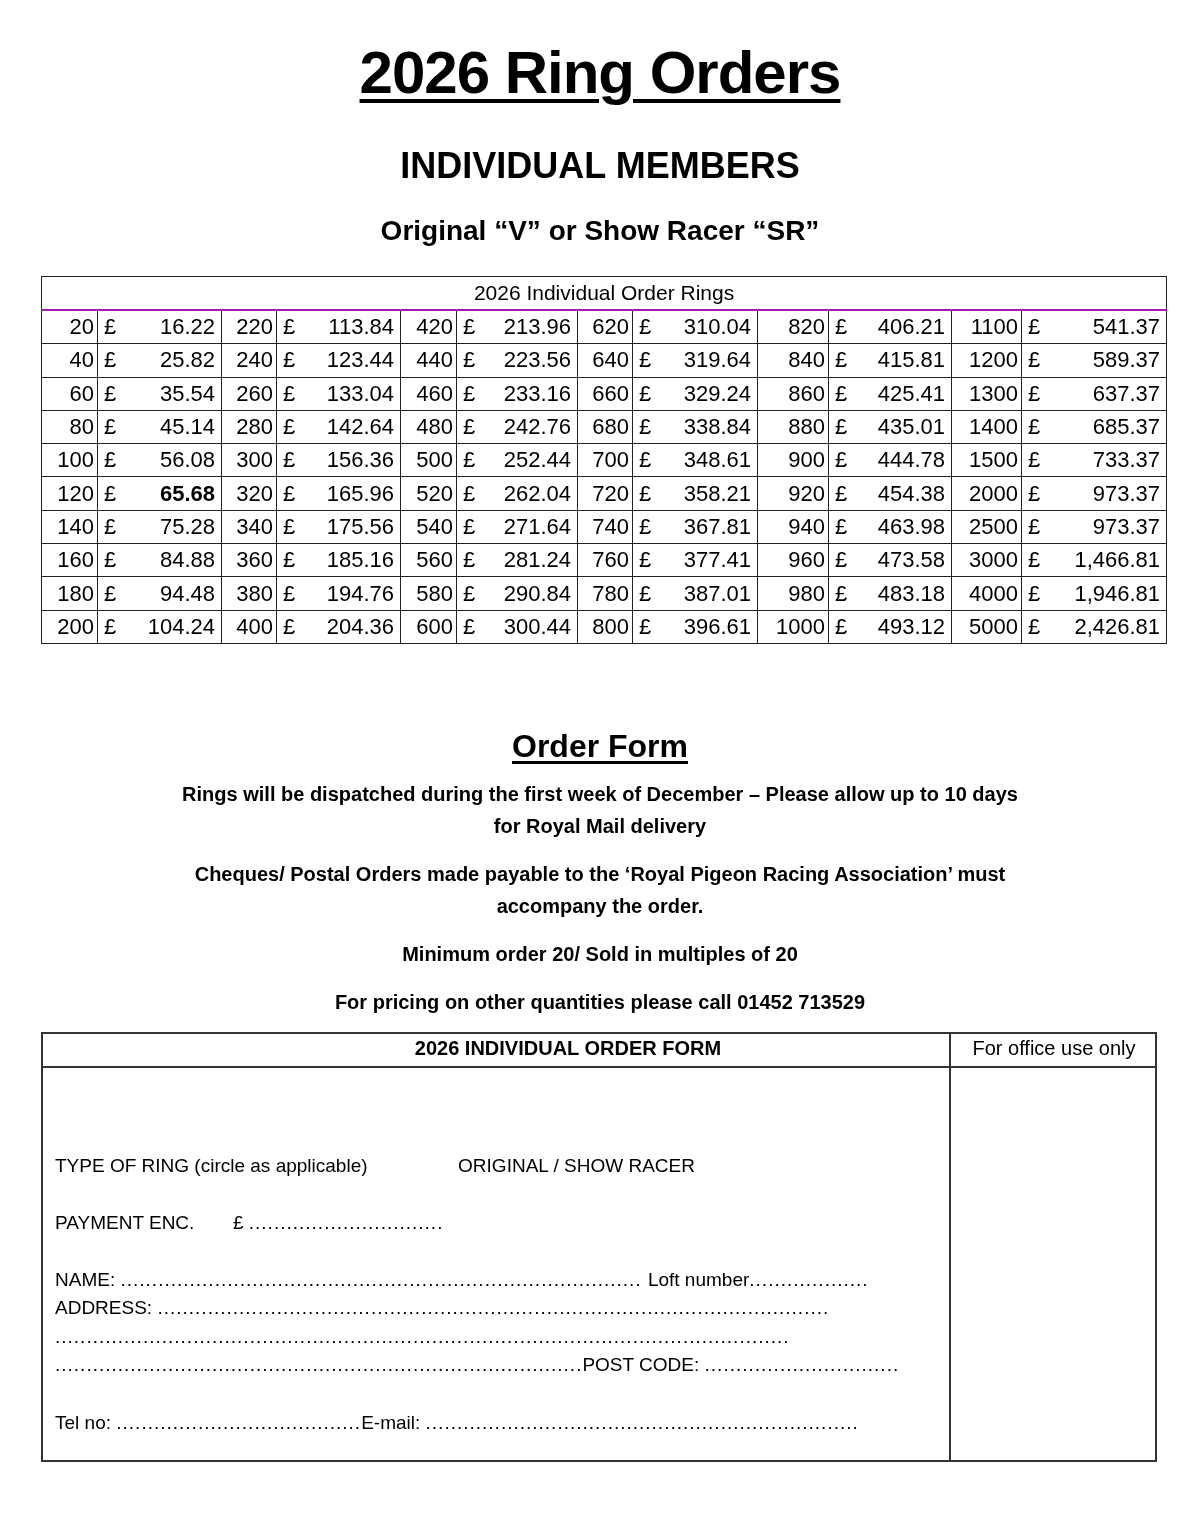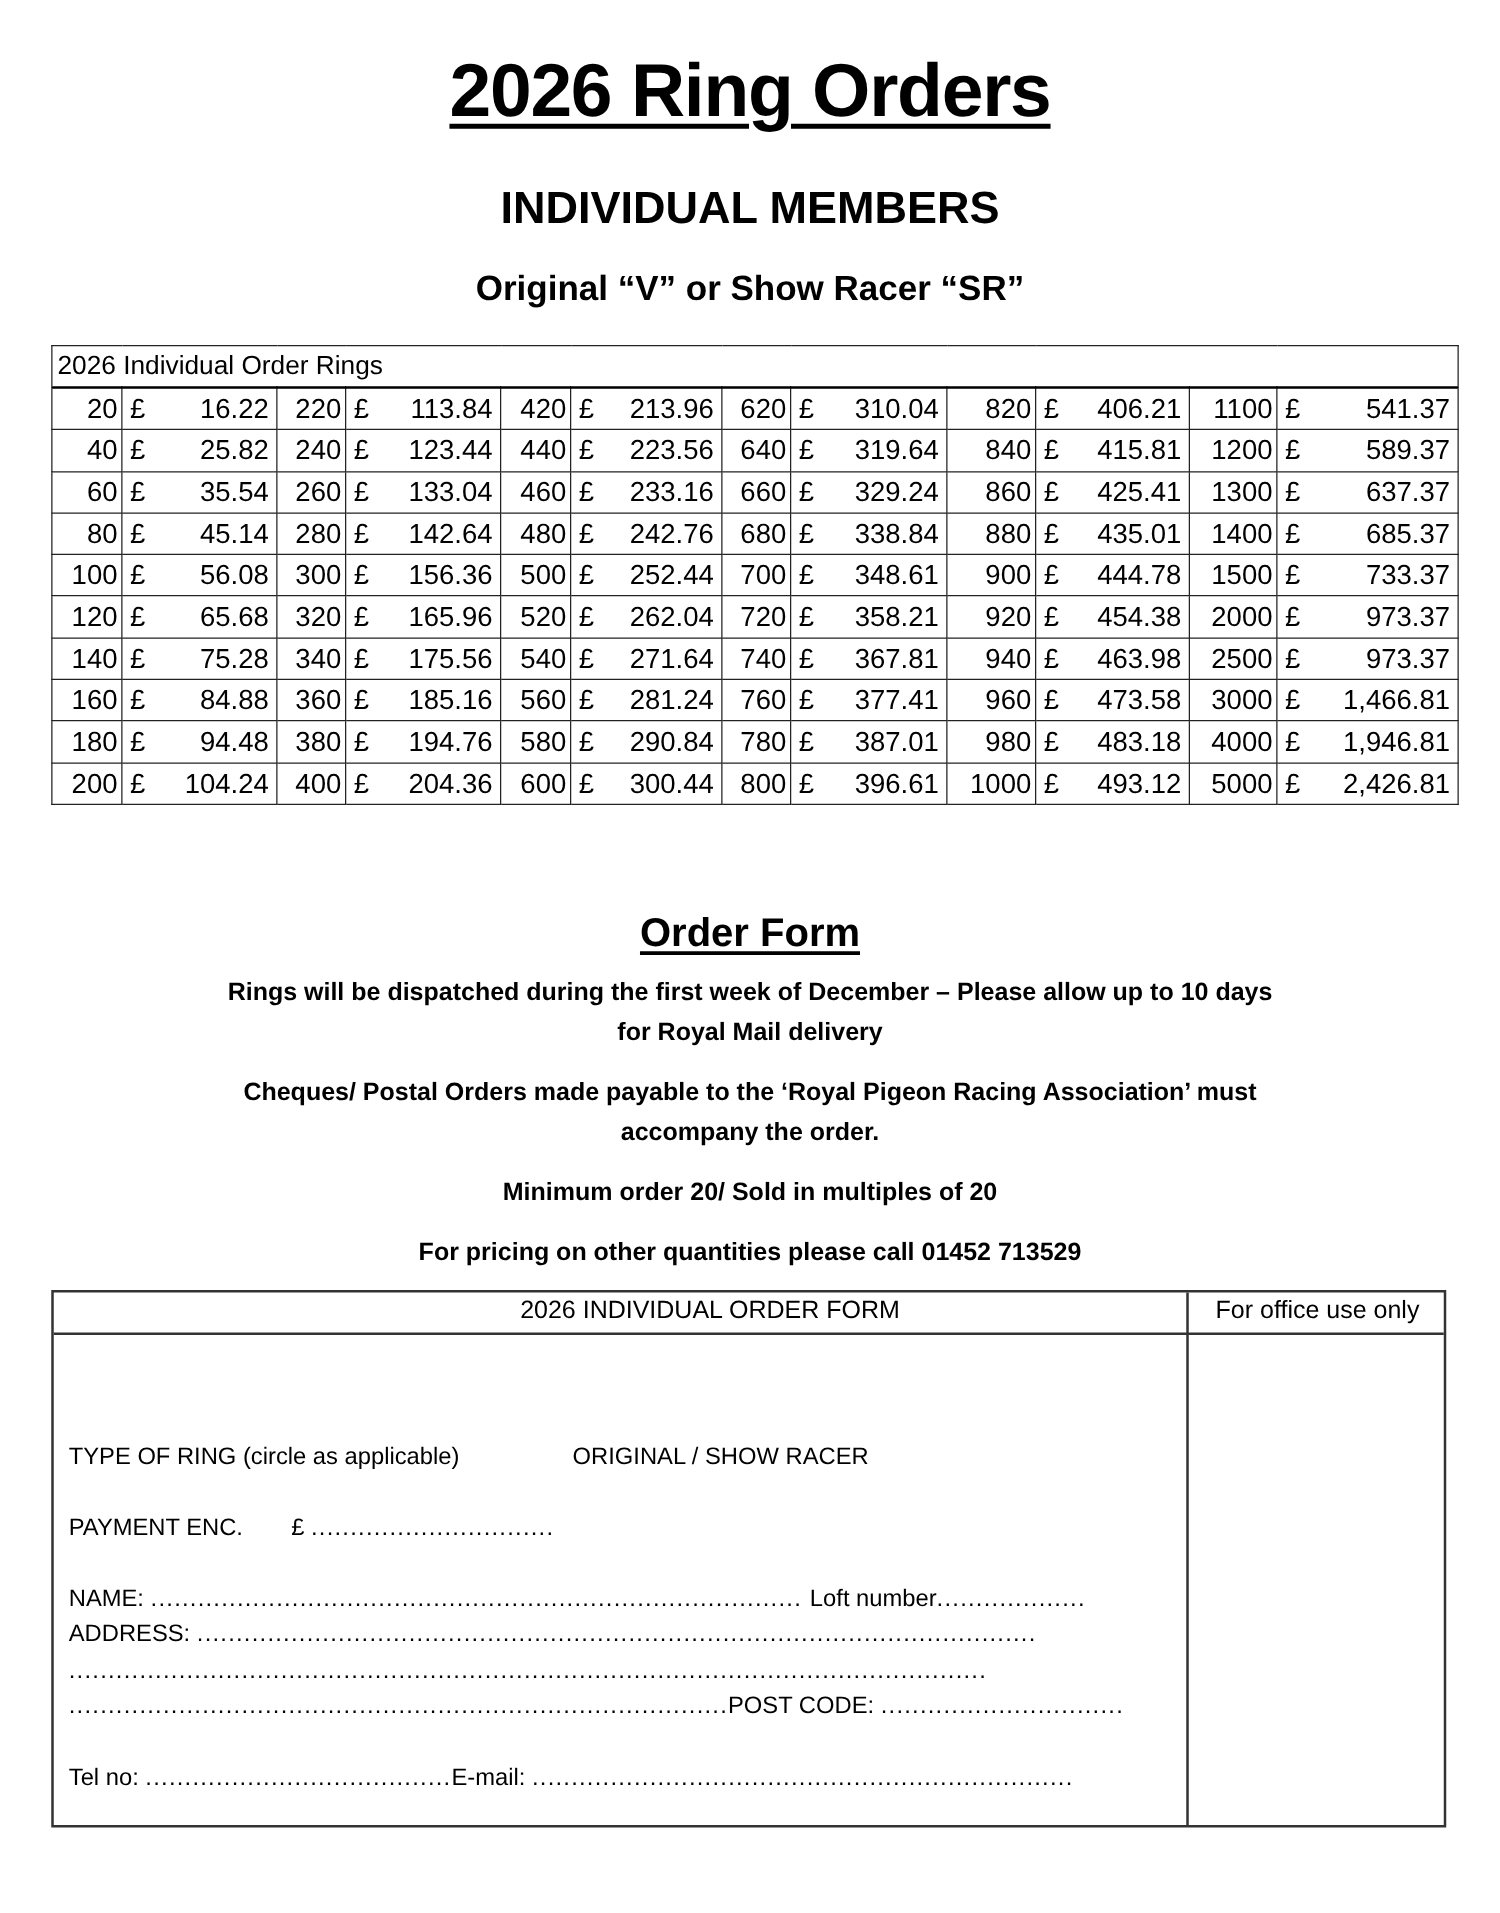--- a/index.html
+++ b/index.html
@@ -6,40 +6,40 @@
   body { width:1200px; height:1530px; position:relative; font-family:"Liberation Sans", sans-serif; color:#000; overflow:hidden; }
   .abs { position:absolute; }
   .center { left:0; width:1200px; text-align:center; }
   #title { top:38px; font-size:60px; font-weight:bold; letter-spacing:-1px; }
   #title span { text-decoration:underline; text-decoration-thickness:4px; text-underline-offset:6px; }
   #subtitle { top:145px; font-size:36px; font-weight:bold; }
   #subtitle2 { top:215px; font-size:28px; font-weight:bold; }
 
   #price-table { position:absolute; left:41px; top:276px; width:1125px; border-collapse:collapse; table-layout:fixed; font-size:22px; }
   #price-table td { border:1.5px solid #222; height:32.3px; padding:0 4px; white-space:nowrap; line-height:32px; }
-  #price-table .caption-cell { text-align:left; font-size:21px; height:31px; border-bottom:2px solid #000000; }
+  #price-table .caption-cell { text-align:center; font-size:21px; height:31px; border-bottom:2px solid #a21caf; }
   #price-table td.qty { text-align:right; padding-right:3px; }
   #price-table td.price { display:table-cell; }
   .price-inner { display:flex; justify-content:space-between; }
   .price-inner .cur { padding-left:2px; }
   .price-inner .amt { padding-right:2px; }
   .price-inner.tight { justify-content:flex-start; }
   .price-inner.tight .amt { margin-left:14px; }
 
   #order-form-heading { top:728px; font-size:32px; font-weight:bold; }
   #order-form-heading span { text-decoration:underline; text-underline-offset:4px; }
   .notice { font-size:20px; font-weight:bold; line-height:32px; }
   #notice-dispatch { top:778px; }
   #notice-cheques { top:858px; }
   #notice-minimum { top:938px; }
   #notice-pricing { top:986px; }
 
   #form-box { left:41px; top:1032px; width:1116px; height:430px; border:2px solid #333; box-sizing:border-box; }
   #form-header-row { position:absolute; left:0; top:0; width:100%; height:32px; border-bottom:2px solid #333; }
-  #form-title { position:absolute; left:0; width:1050px; top:3px; text-align:center; font-size:20px; font-weight:normal; }
+  #form-title { position:absolute; left:0; width:1050px; top:3px; text-align:center; font-size:20px; font-weight:bold; }
   #office-divider { position:absolute; left:906px; top:0; height:100%; border-left:2px solid #333; }
   #office-label { position:absolute; left:908px; width:206px; top:3px; text-align:center; font-size:20px; }
   .form-line { position:absolute; left:12px; font-size:19px; white-space:nowrap; }
   .dots { letter-spacing:1px; }
 </style>
 </head>
 <body>
 
 <div id="title" class="abs center"><span>2026 Ring Orders</span></div>
 <div id="subtitle" class="abs center">INDIVIDUAL MEMBERS</div>
@@ -284,21 +284,21 @@
             <span class="cur">£</span>
             <span class="amt">733.37</span>
           </div>
         </td>
       </tr>
       <tr>
         <td class="qty">120</td>
         <td class="price">
           <div class="price-inner tight" style="justify-content: space-between;">
             <span class="cur">£</span>
-            <span class="amt" style="margin-left: 0px;">65.68</span>
+            <span class="amt" style="margin-left: 0px; font-weight: bold;">65.68</span>
           </div>
         </td>
         <td class="qty">320</td>
         <td class="price">
           <div class="price-inner tight" style="justify-content: space-between;">
             <span class="cur">£</span>
             <span class="amt" style="margin-left: 0px;">165.96</span>
           </div>
         </td>
         <td class="qty">520</td>

